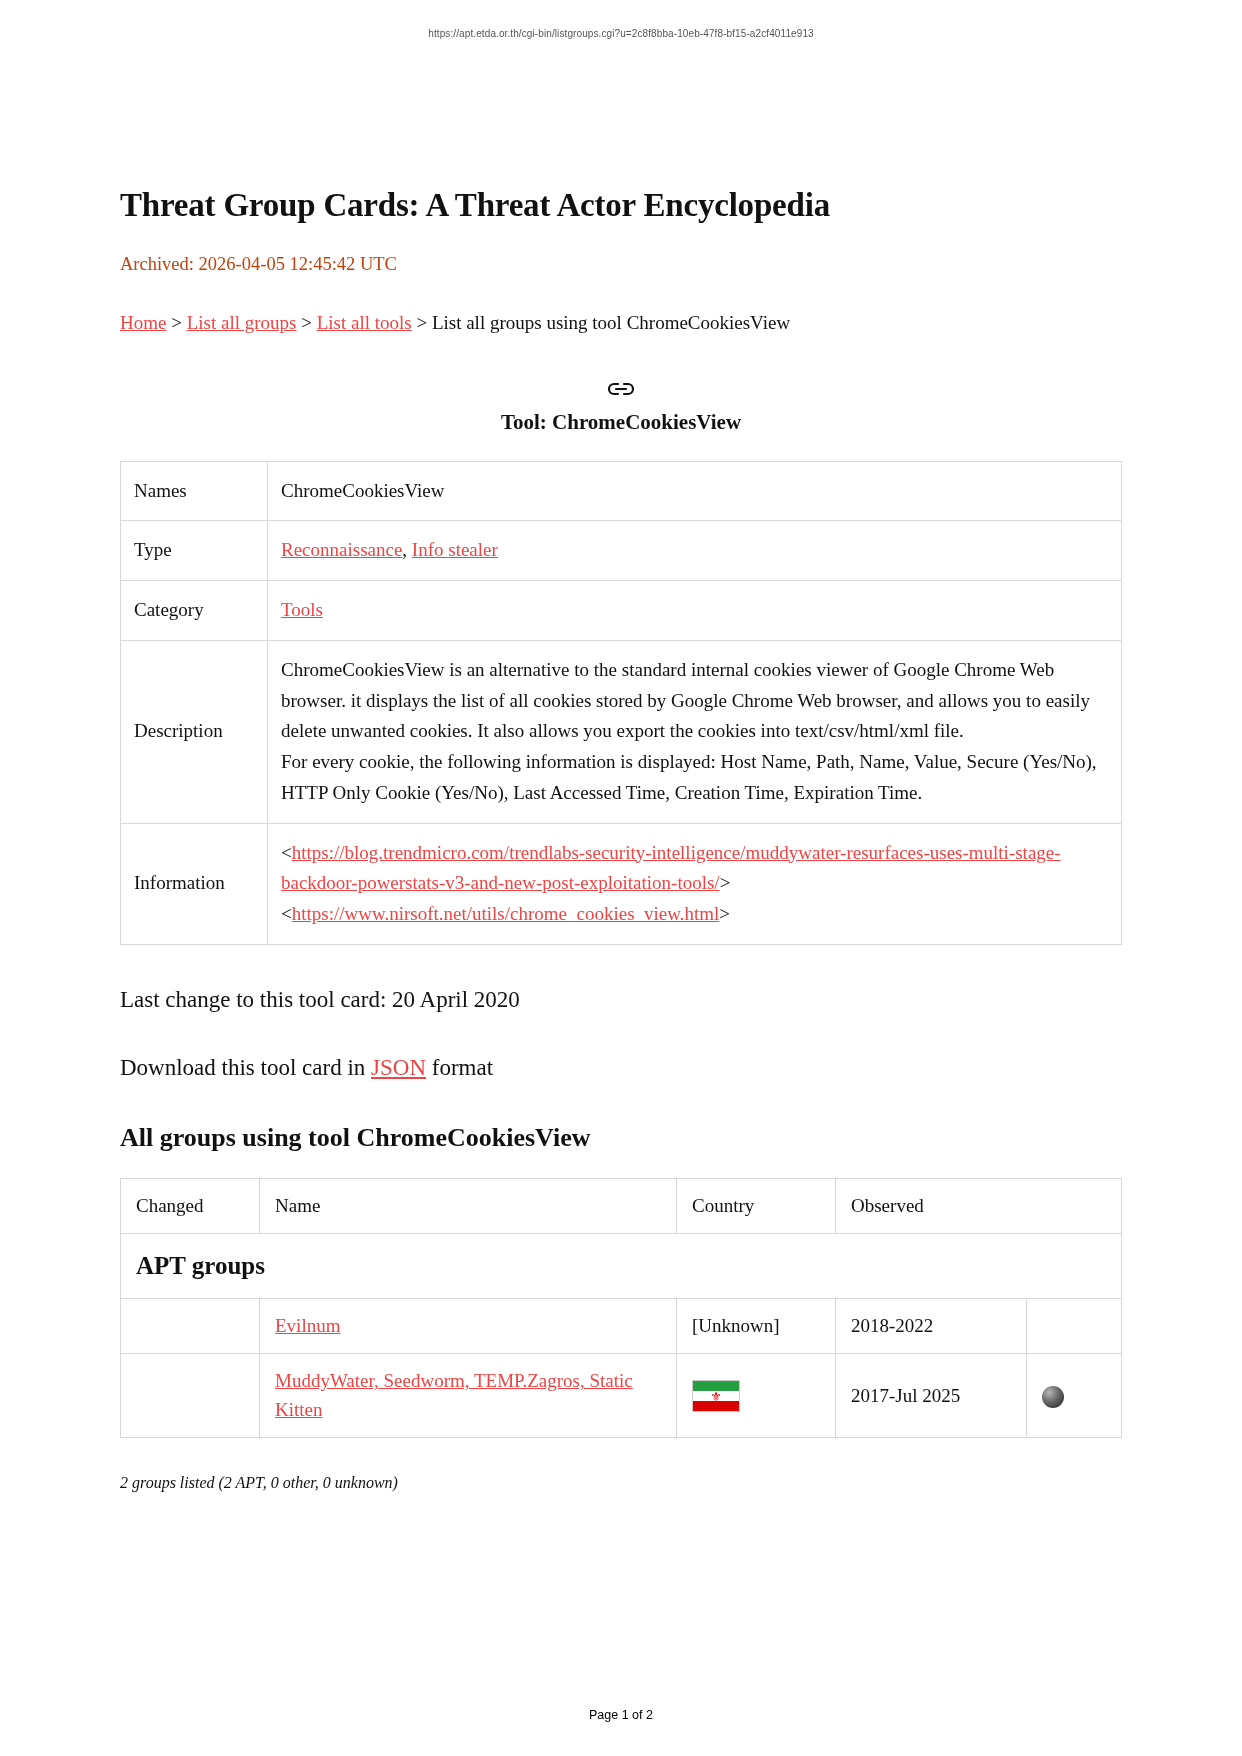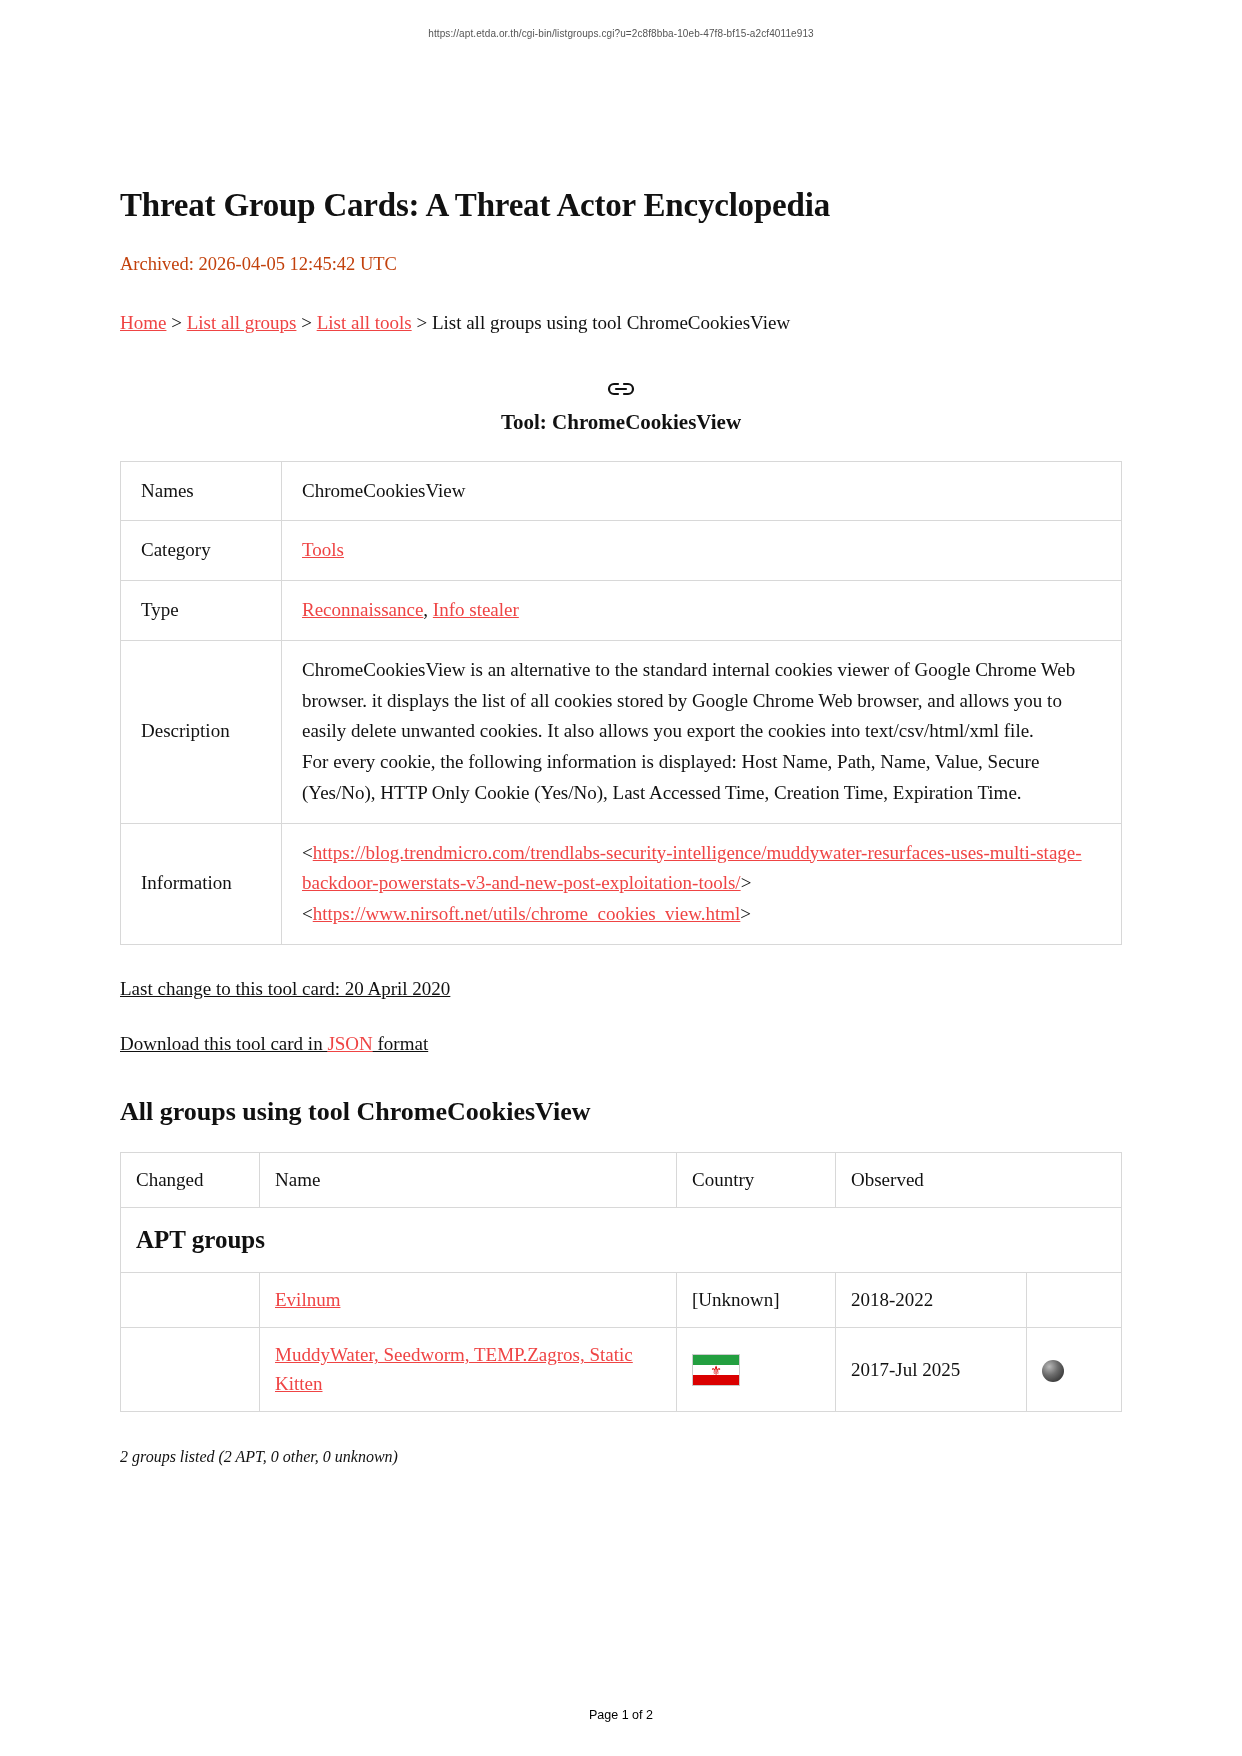--- a/index.html
+++ b/index.html
@@ -66,35 +66,34 @@
     display: block;
   }
   table.info-table {
     border-collapse: collapse;
     width: 100%;
     margin-top: 26px;
     font-size: 19px;
   }
   table.info-table td {
     border: 1px solid #d8d8d8;
-    padding: 14px 20px;
+    padding: 14px 13px;
     vertical-align: middle;
     line-height: 1.62;
   }
   table.info-table td.label {
     width: 120px;
     white-space: nowrap;
   }
   td.desc-cell p {
     margin: 0;
   }
   .note {
-    font-size: 19px;
-    margin-top: 33px;
-    text-decoration: underline;
+    font-size: 23px;
+    margin-top: 42px;
   }
   h2.section-title {
     font-size: 26px;
     font-weight: bold;
     margin-top: 42px;
     margin-bottom: 5px;
   }
   table.groups-table {
     border-collapse: collapse;
     width: 100%;
@@ -202,29 +201,29 @@
       <span>Tool: ChromeCookiesView</span>
     </div>
 
     <table class="info-table">
       <tbody>
         <tr>
           <td class="label">Names</td>
           <td>ChromeCookiesView</td>
         </tr>
         <tr>
+          <td class="label">Type</td>
+          <td>
+            <a href="#">Reconnaissance</a><span>, </span><a href="#">Info stealer</a>
+          </td>
+        </tr>
+        <tr>
           <td class="label">Category</td>
           <td>
             <a href="#">Tools</a>
-          </td>
-        </tr>
-        <tr>
-          <td class="label">Type</td>
-          <td>
-            <a href="#">Reconnaissance</a><span>, </span><a href="#">Info stealer</a>
           </td>
         </tr>
         <tr>
           <td class="label">Description</td>
           <td class="desc-cell">
             <p>ChromeCookiesView is an alternative to the standard internal cookies viewer of Google Chrome Web browser. it displays the list of all cookies stored by Google Chrome Web browser, and allows you to easily delete unwanted cookies. It also allows you export the cookies into text/csv/html/xml file.</p>
             <p>For every cookie, the following information is displayed: Host Name, Path, Name, Value, Secure (Yes/No), HTTP Only Cookie (Yes/No), Last Accessed Time, Creation Time, Expiration Time.</p>
           </td>
         </tr>
         <tr>

